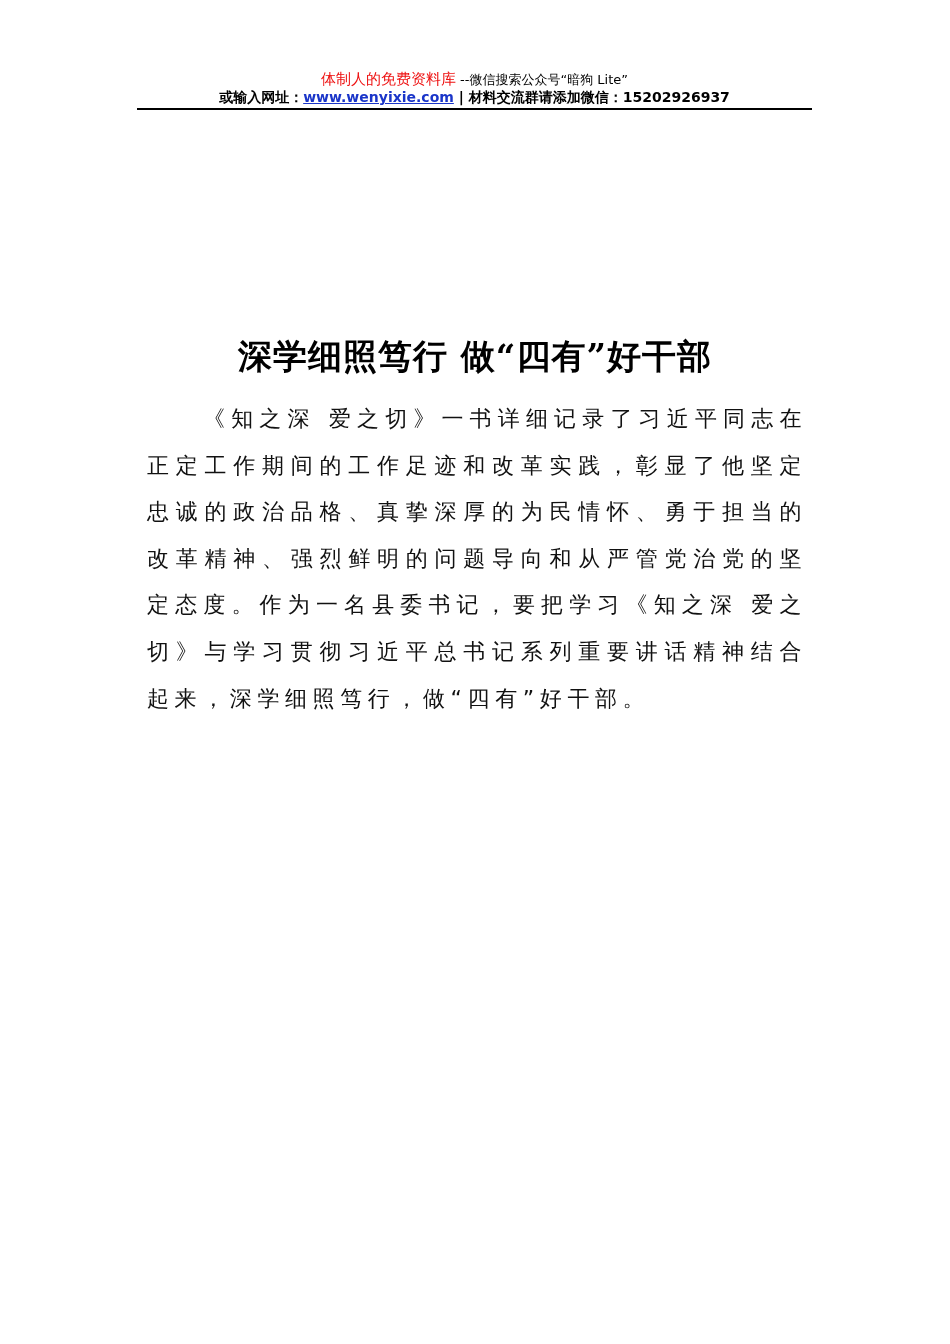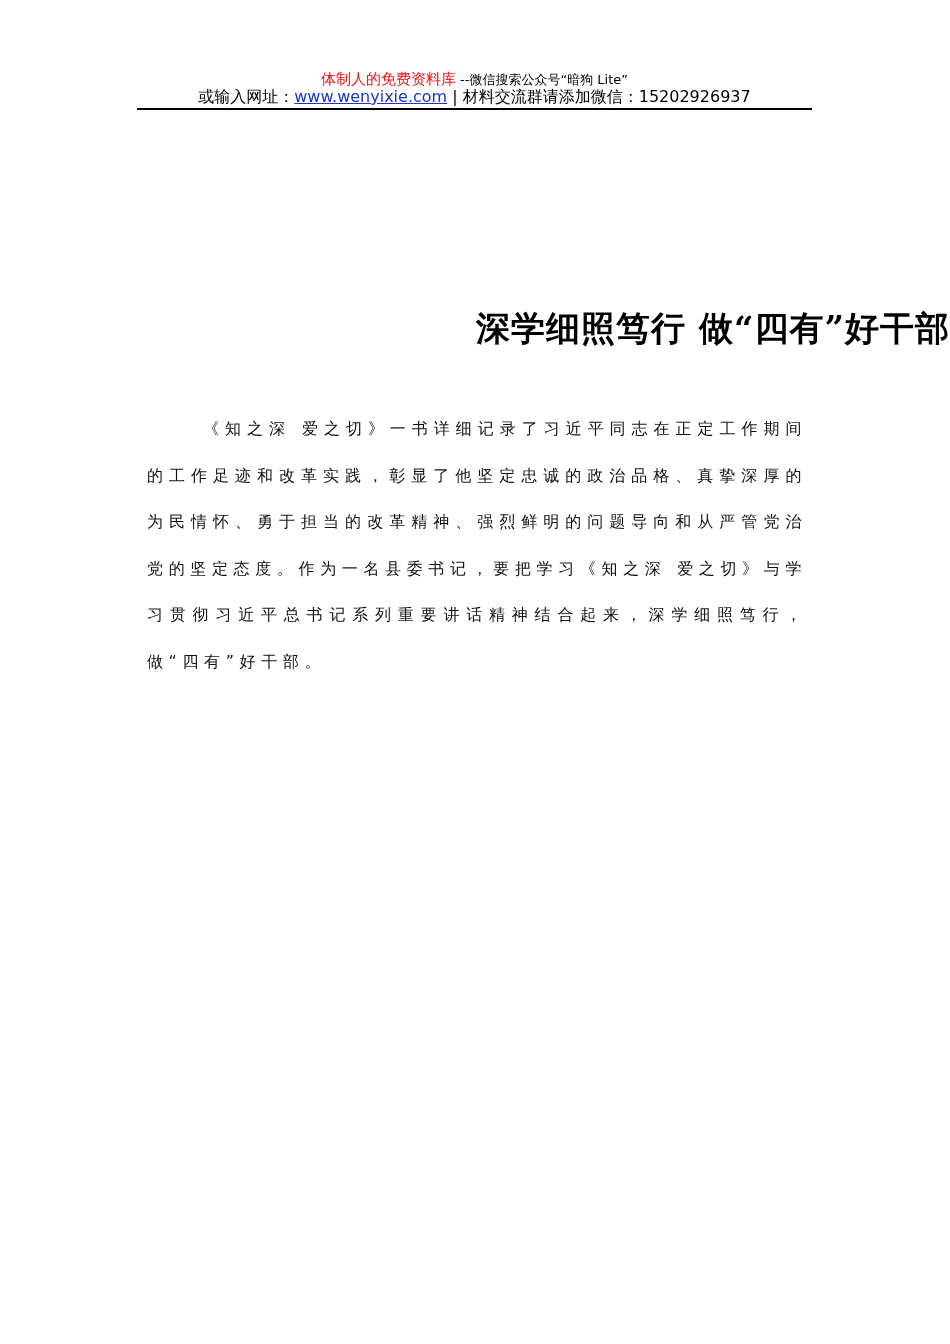--- a/index.html
+++ b/index.html
@@ -1,25 +1,25 @@
 <!DOCTYPE html>
 <html><head>
   <meta charset="utf-8">
   <style>
     html, body { margin: 0; padding: 0; background: #ffffff; }
     body { width: 950px; height: 1344px; position: relative; overflow: hidden; }
     .page { position: absolute; left: 0; top: 0; width: 950px; height: 1344px; background: #fff; }
     .header { position: absolute; left: 137px; width: 675px; top: 70px; text-align: center; font-family: "DejaVu Sans", "Liberation Sans", sans-serif; }
     .header-line1 { font-size: 13px; line-height: 18px; color: #000; white-space: nowrap; }
     .header-brand { color: #ee1111; font-size: 15px; }
-    .header-line2 { font-size: 16px; line-height: 16px; color: #000; white-space: nowrap; }
+    .header-line2 { font-size: 14px; line-height: 16px; color: #000; white-space: nowrap; font-weight: bold; }
     .header-link { color: #1a35c9; text-decoration: underline; }
     .header-rule { position: absolute; left: 137px; width: 675px; top: 108px; height: 0; border-top: 2px solid #000; }
-    .title { position: absolute; left: 0; width: 950px; top: 304px; text-align: right; font-family: "DejaVu Serif", "Liberation Serif", serif; font-weight: bold; font-size: 34px; line-height: 48px; color: #000; letter-spacing: 1px; }
-    .body { position: absolute; left: 147px; width: 660px; top: 406px; font-family: "DejaVu Sans", "Liberation Sans", sans-serif; font-size: 16px; line-height: 46.6px; color: #111; letter-spacing: 5.6px; text-align: justify; }
+    .title { position: absolute; left: 0; width: 950px; top: 332px; text-align: center; font-family: "DejaVu Serif", "Liberation Serif", serif; font-weight: bold; font-size: 34px; line-height: 48px; color: #000; letter-spacing: 1px; }
+    .body { position: absolute; left: 147px; width: 660px; top: 396px; font-family: "DejaVu Sans", "Liberation Sans", sans-serif; font-size: 22px; line-height: 46.6px; color: #111; letter-spacing: 5.6px; text-align: justify; }
     .para { margin: 0; text-indent: 56px; }
   </style>
 </head>
 <body>
 
 <div class="page">
 
   <div class="header">
     <div class="header-line1">
       <span class="header-brand">体制人的免费资料库</span><span> --微信搜索公众号“暗狗 Lite”</span>

